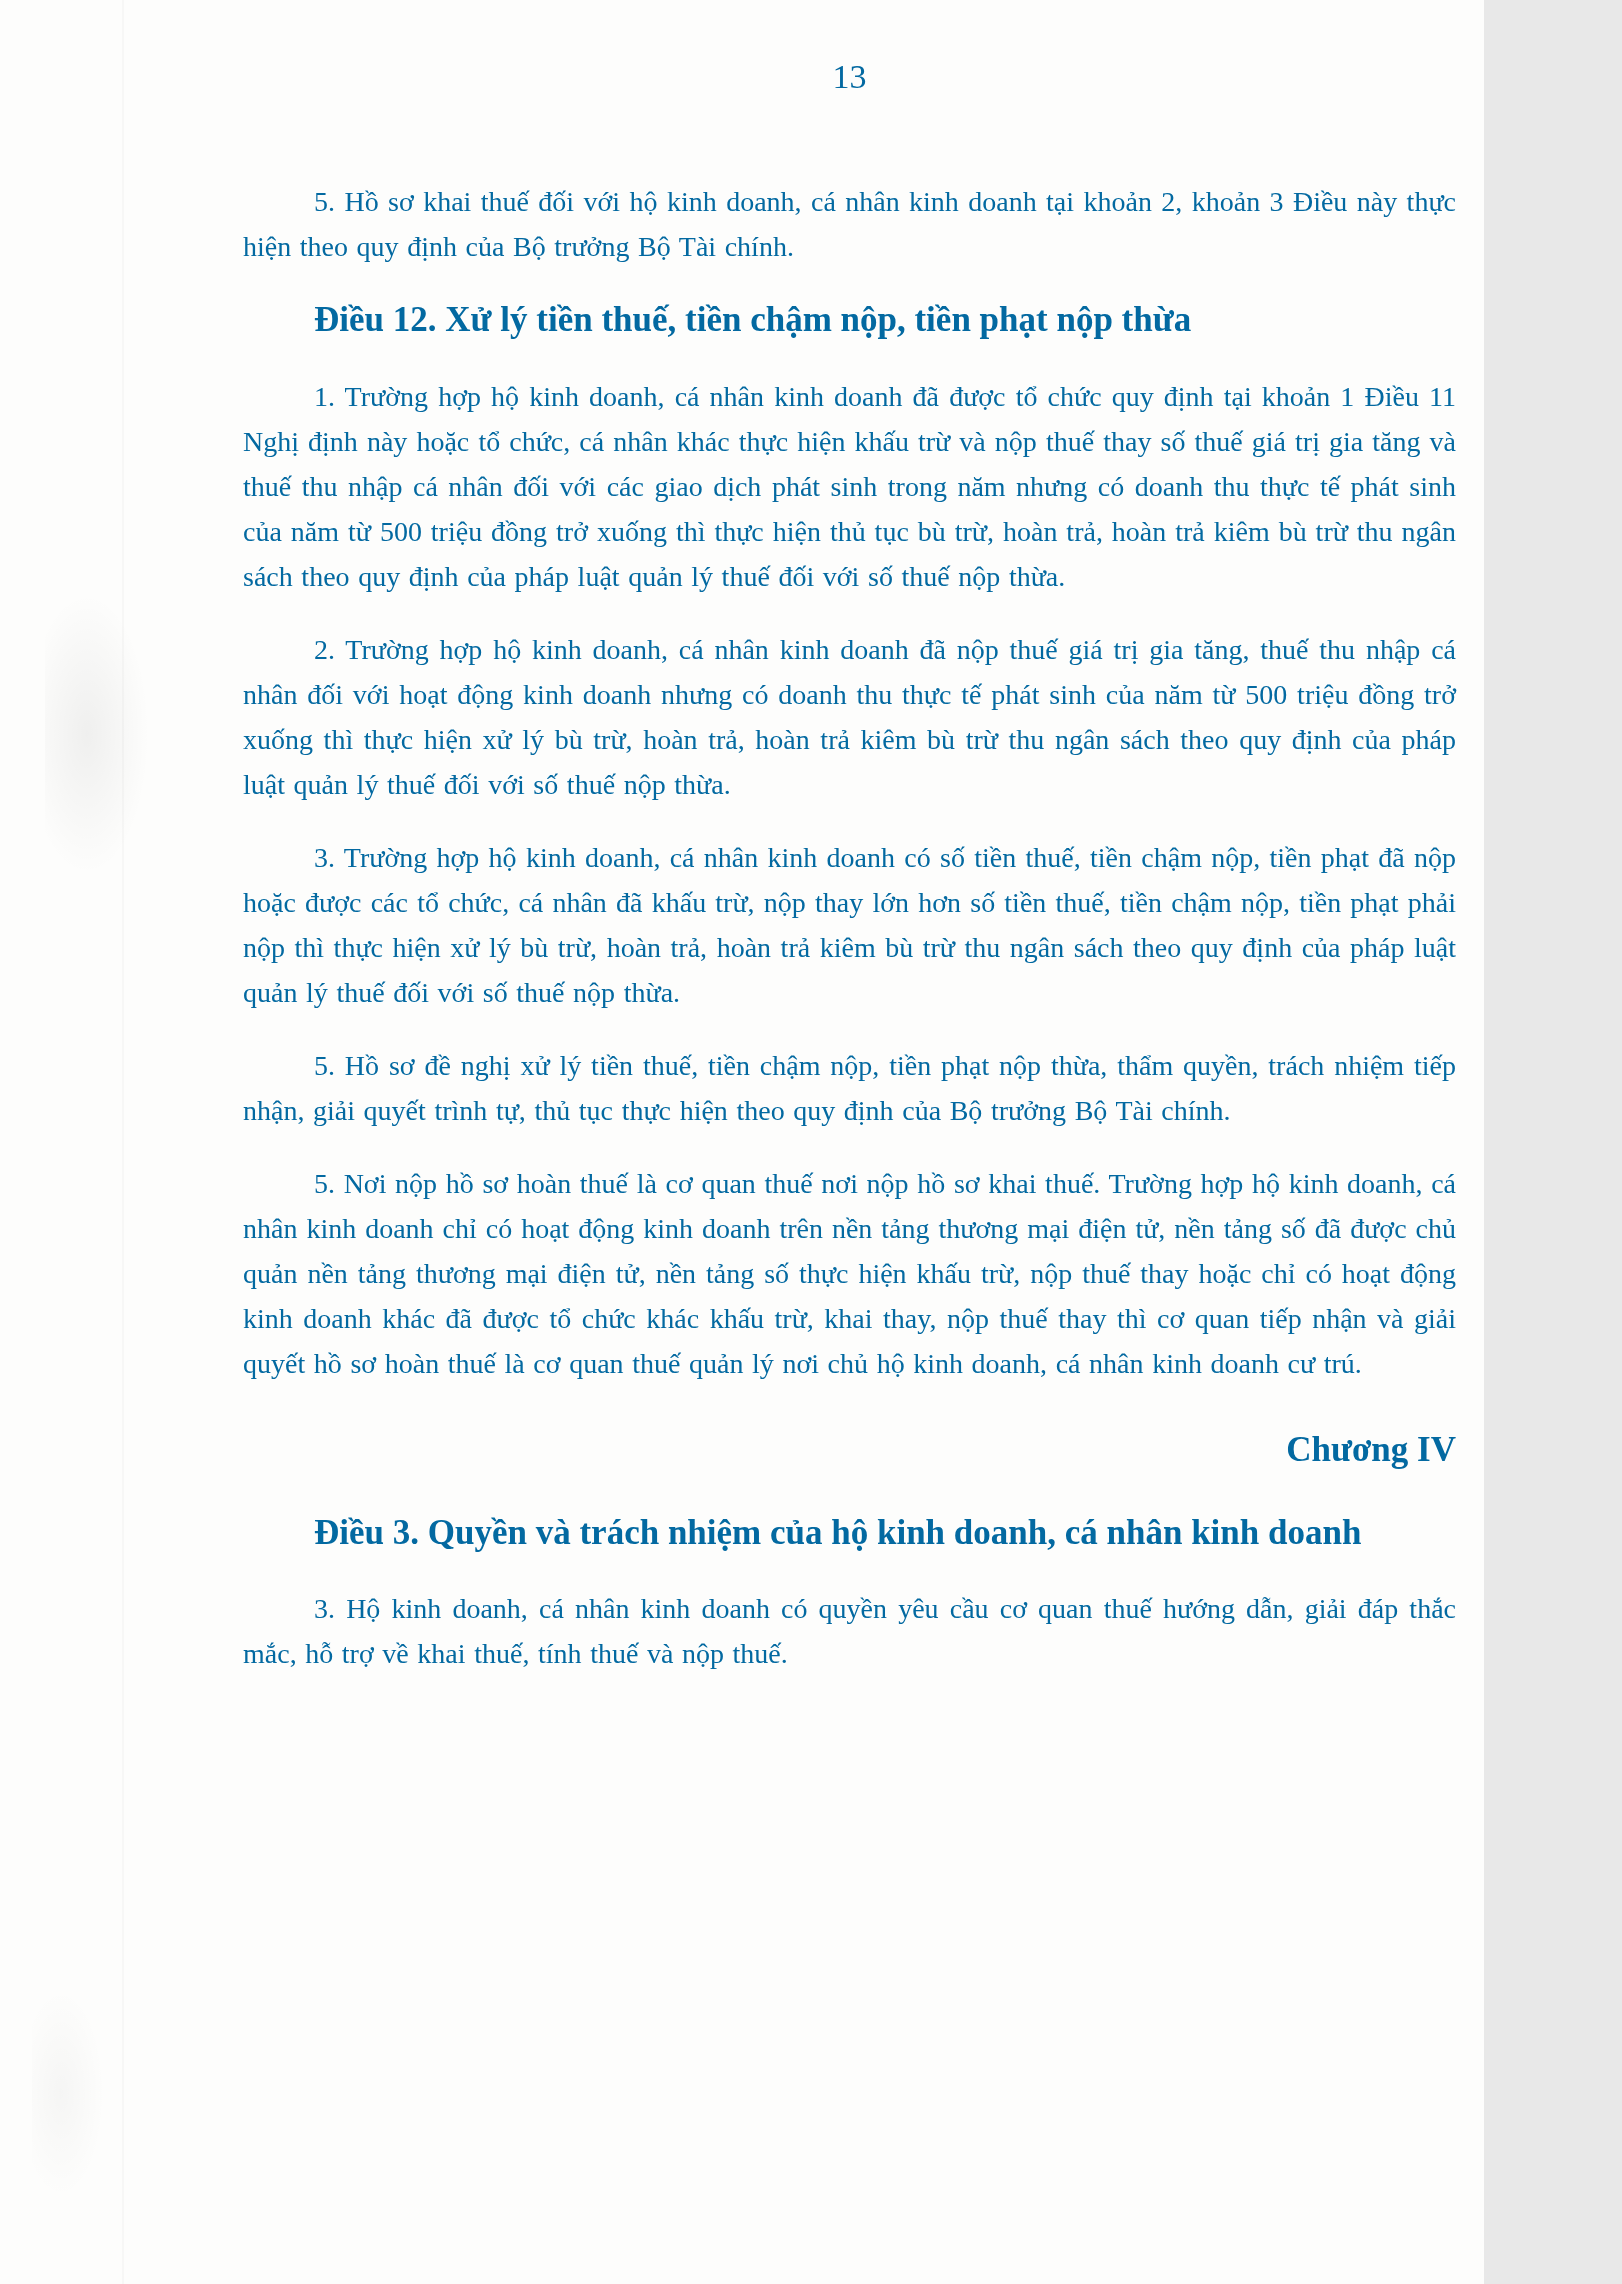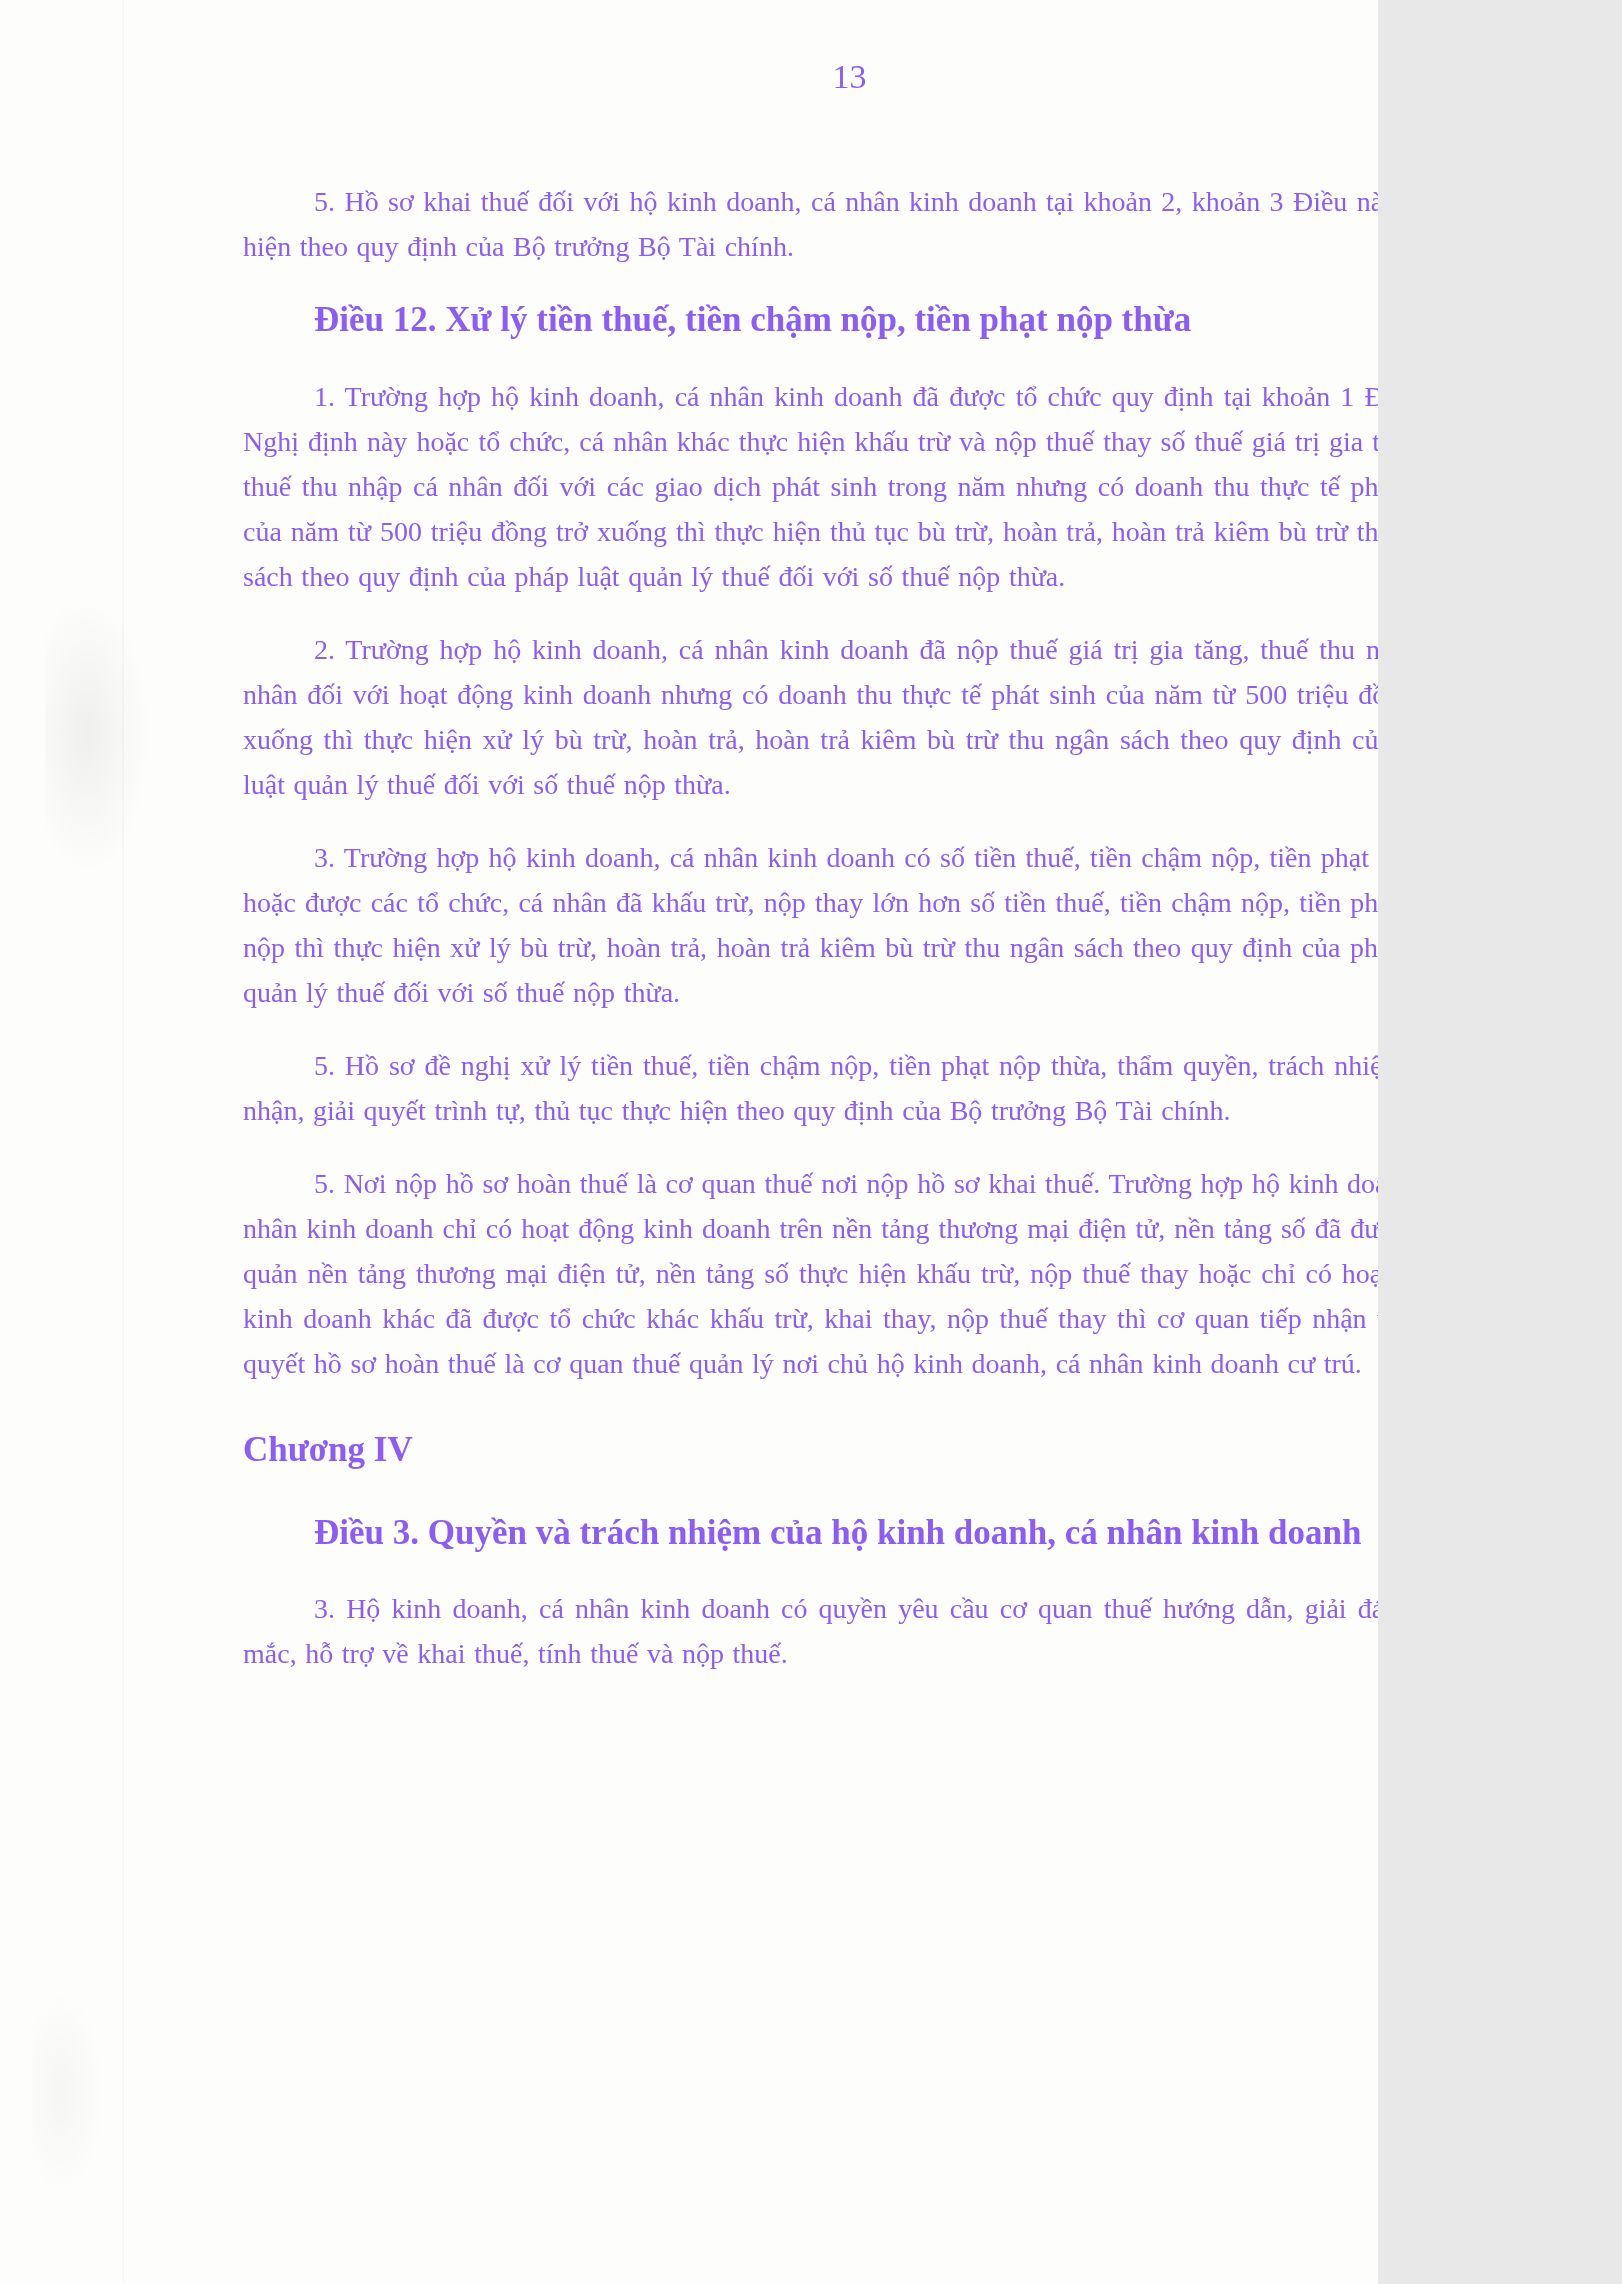--- a/index.html
+++ b/index.html
@@ -2,26 +2,26 @@
 <html style="font-size:13px"><head>
 <meta charset="utf-8">
 <style>
   html, body {
     margin: 0;
     padding: 0;
     background: #e8e8e8;
   }
   .page {
     position: relative;
-    width: 1378px;
+    width: 1484px;
     height: 2284px;
     background: #fdfdfc;
     overflow: hidden;
     font-family: "Liberation Serif", "DejaVu Serif", serif;
-    color: #8b5cf6;
+    color: #0369a1;
   }
   
   .artifact { position: absolute; pointer-events: none; }
   .smudge-left {
     left: 45px; top: 592px; width: 105px; height: 284px;
     background: radial-gradient(ellipse at 40% 50%, rgba(0,0,0,0.055), rgba(0,0,0,0.0) 70%);
   }
   .streak-left {
     left: 122px; top: 0; width: 2.4px; height: 2284px;
     background: rgba(0,0,0,0.025);
@@ -67,21 +67,21 @@
     font-size: 35px;
     line-height: 45px;
     font-weight: bold;
     text-indent: 71px;
     text-align: left;
   }
   .para.gap-after-big { margin-bottom: 41px; }
   .heading.tight { margin-bottom: 31px; }
   .chapter {
     margin: 0 0 37px 0;
-    text-align: left;
+    text-align: right;
     font-weight: bold;
     font-size: 35px;
     line-height: 46px;
   }
   .para.last { margin-bottom: 0; }
 </style>
 </head>
 <body>
 
 <div class="page">

